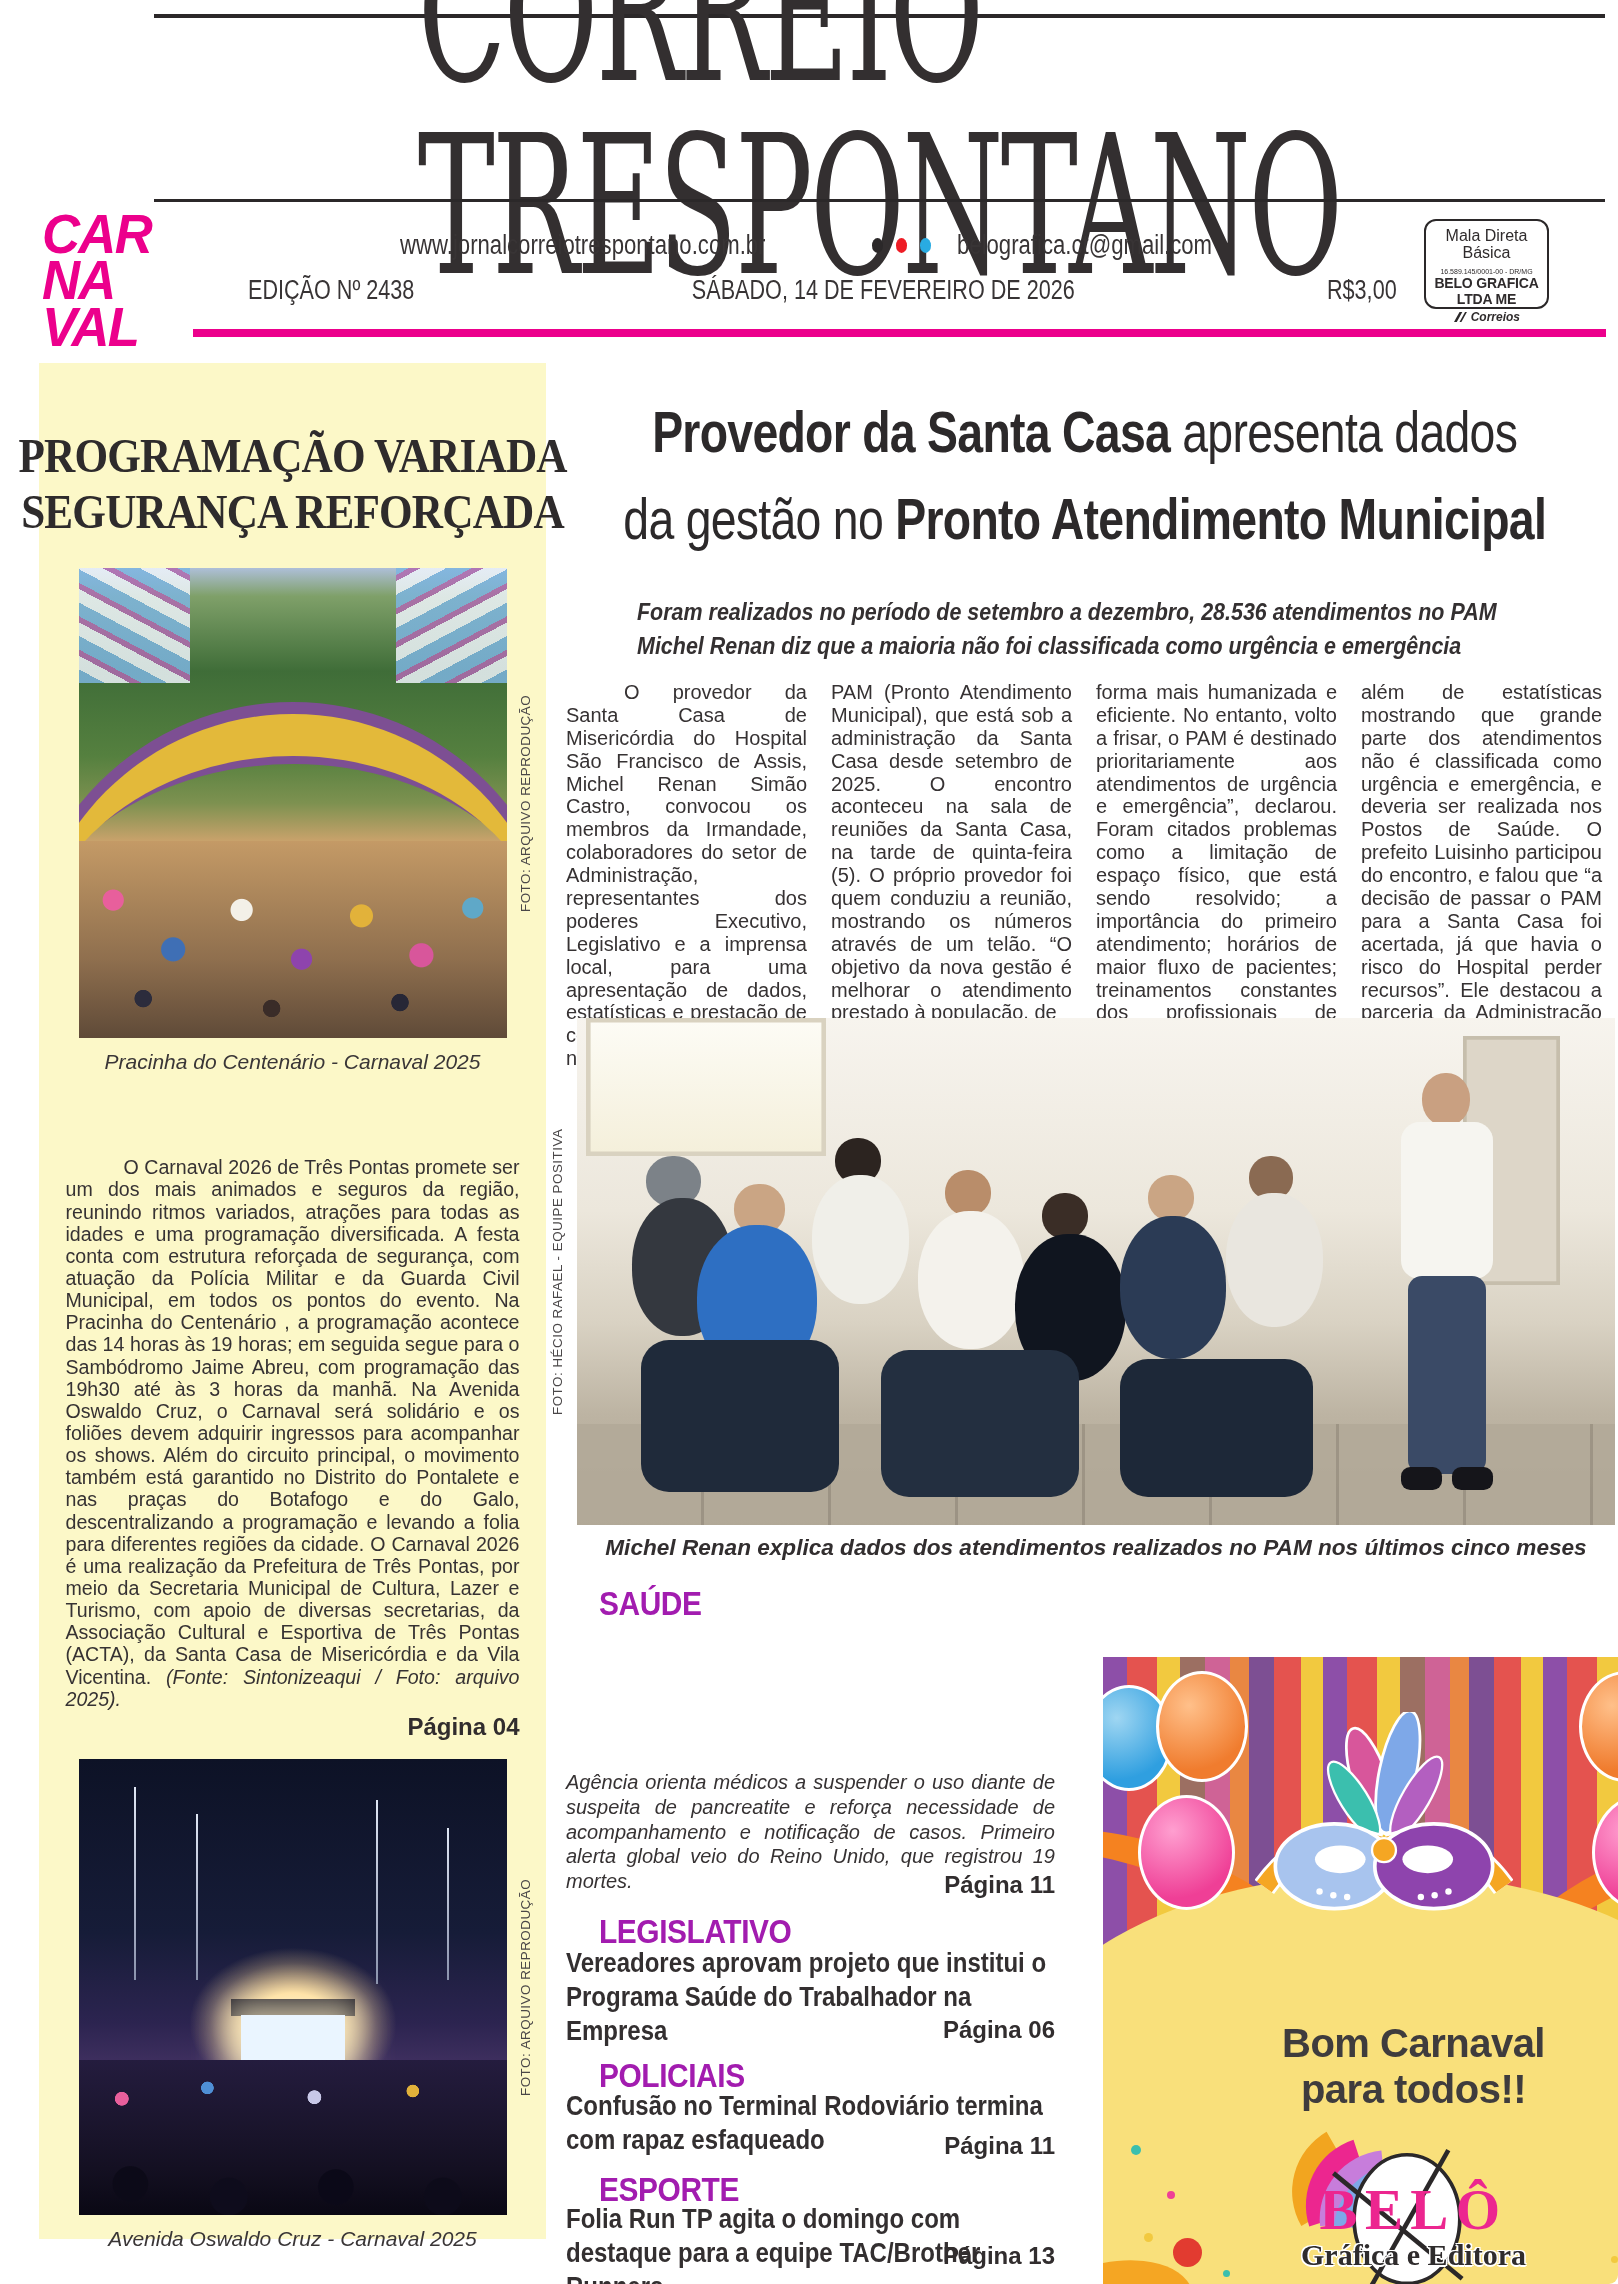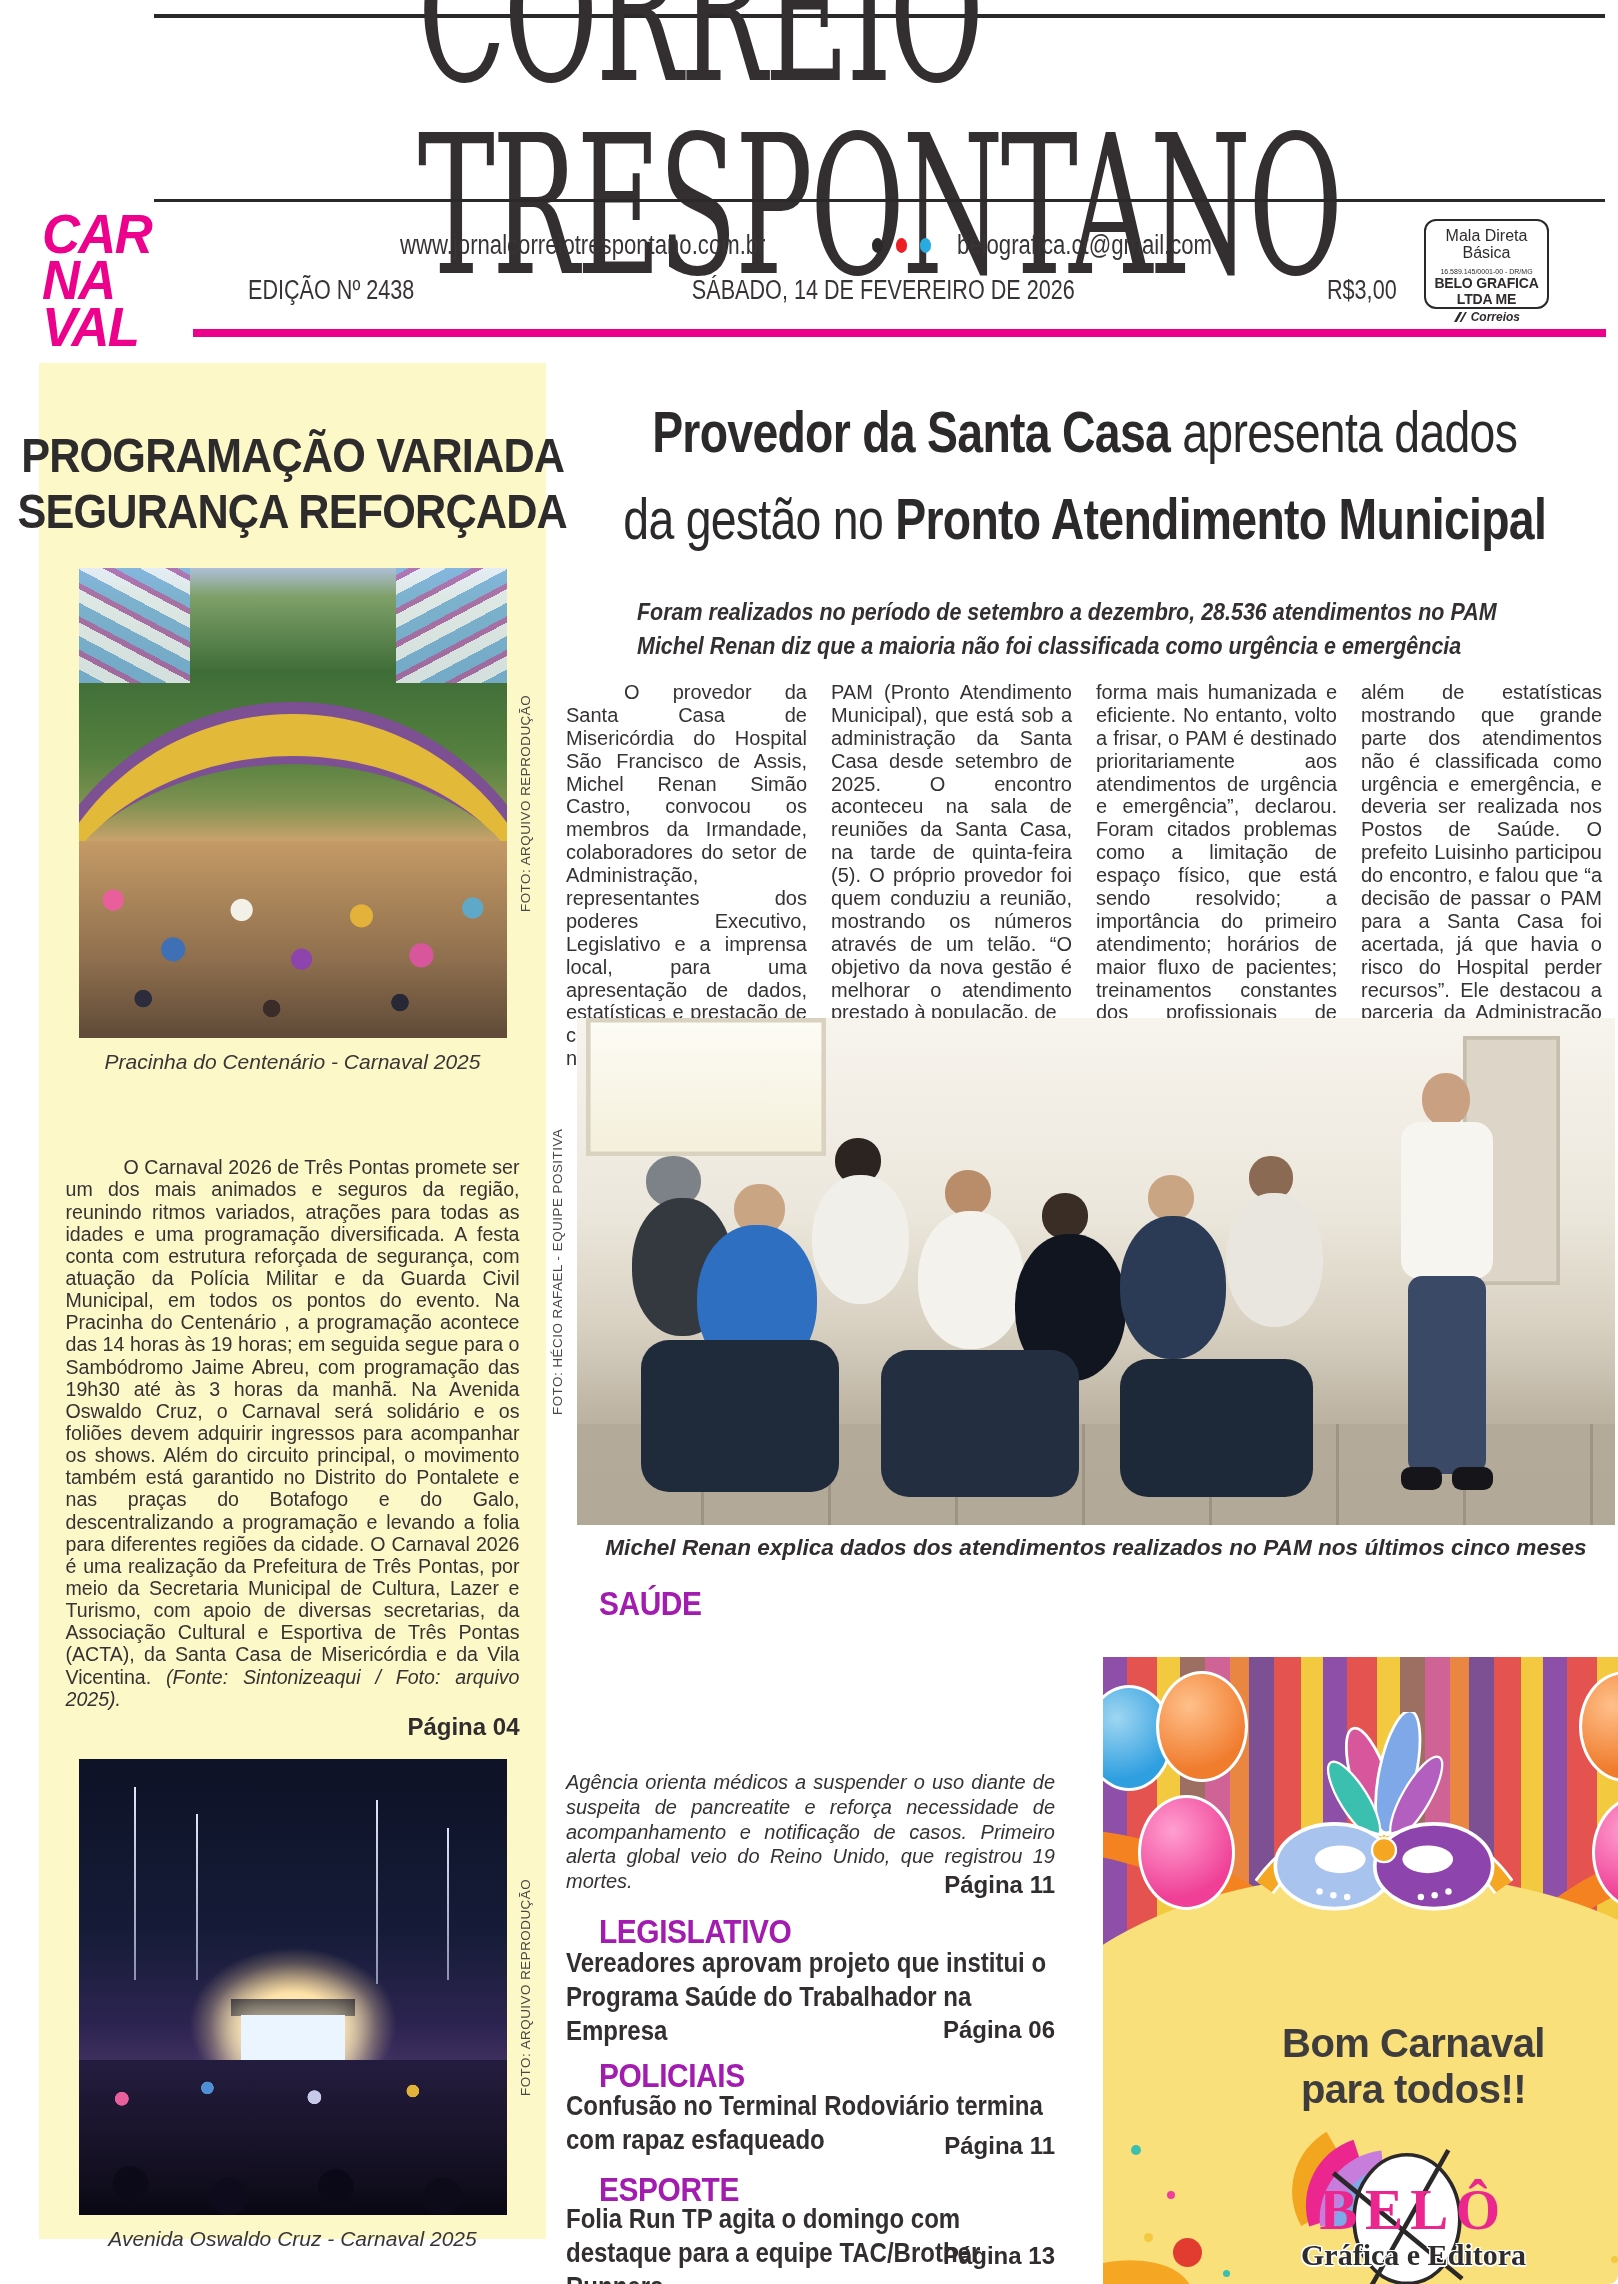--- a/index.html
+++ b/index.html
@@ -30,21 +30,21 @@
   .mala .tiny{font-size:7px;margin-top:5.5px;}
   .mala .comp{font-size:14px;font-weight:bold;letter-spacing:-0.2px;}
   .mala .cor{font-size:12px;font-weight:bold;font-style:italic;margin-top:2.8px;
              display:flex;align-items:center;justify-content:center;gap:3.7px;}
   .edrow{position:absolute;top:275px;font-size:27px;color:#383435;margin-left:32px;}
   .rule-pink{position:absolute;left:193px;top:329px;width:1413px;height:7.8px;background:#ec008c;}
 
   
   .sidebar{position:absolute;left:39px;top:363px;width:507px;height:1876px;background:#fcf8c8;}
   .sb-title{margin-top:65px;text-align:center;font-weight:bold;font-size:48px;line-height:1.17;
-            letter-spacing:-0.9px;color:#2e2b2c;display:flex;flex-direction:column;align-items:center;}
+            letter-spacing:-0.9px;color:#2e2b2c;display:flex;flex-direction:column;align-items:center;font-family:Liberation Serif, serif;}
   .photo-wrap{position:relative;width:428px;margin:0 auto;}
   .vcred{writing-mode:vertical-rl;transform:rotate(180deg);font-size:13.4px;color:#4a4748;
          letter-spacing:0.5px;display:flex;align-items:center;justify-content:center;}
   .sb-cap{font-style:italic;font-size:21px;text-align:center;color:#3a3637;}
   .sb-body{width:454px;margin:82px auto 0;font-size:19.6px;line-height:1.13;text-align:justify;
            text-indent:58px;color:#363233;}
   .sb-page{width:454px;margin:2.8px auto 0;text-align:right;font-weight:bold;font-size:24px;}
 
   
   .photo{position:relative;overflow:hidden;}

